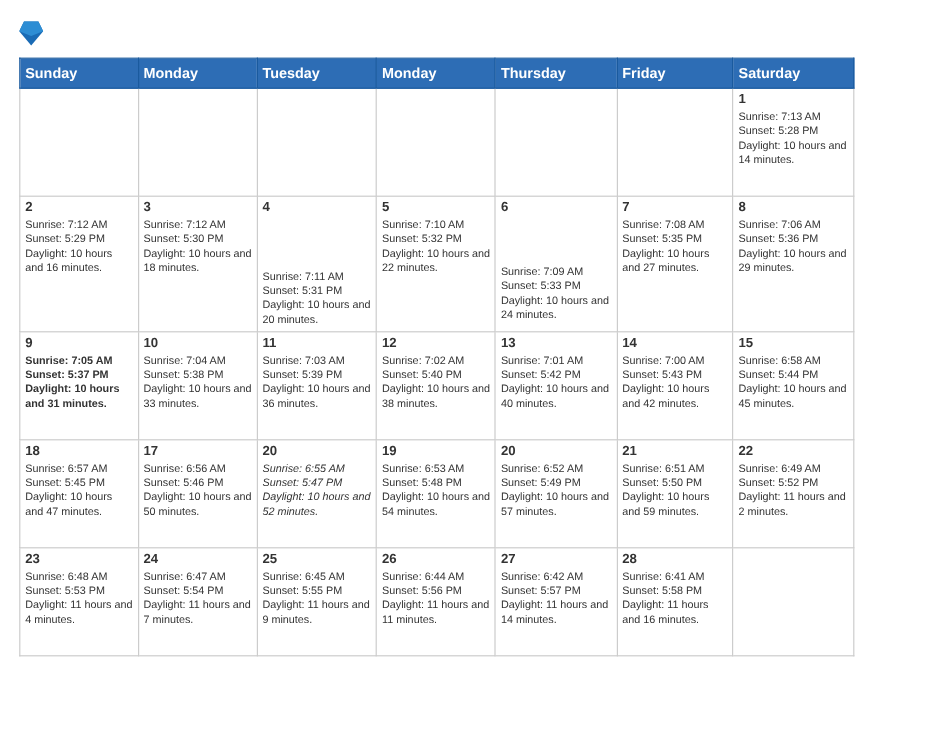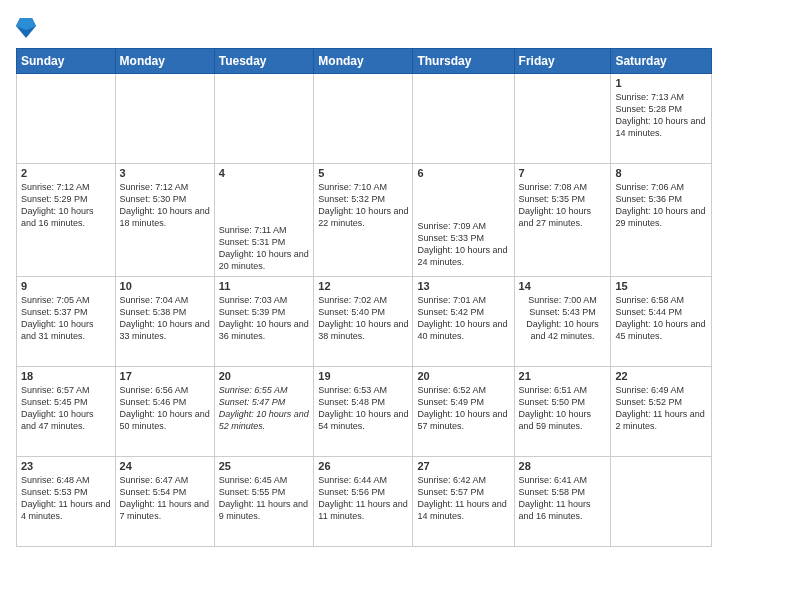--- a/index.html
+++ b/index.html
@@ -184,21 +184,21 @@
           <td>
             <div class="cell-number">8</div>
             <div class="cell-info" style="white-space: pre-line;">Sunrise: 7:06 AM
 Sunset: 5:36 PM
 Daylight: 10 hours and 29 minutes.</div>
           </td>
         </tr>
         <tr>
           <td>
             <div class="cell-number">9</div>
-            <div class="cell-info" style="white-space: pre-line;">Sunrise: 7:05 AM
+            <div class="cell-info" style="white-space: pre-line; font-weight: bold;">Sunrise: 7:05 AM
 Sunset: 5:37 PM
 Daylight: 10 hours and 31 minutes.</div>
           </td>
           <td>
             <div class="cell-number">10</div>
             <div class="cell-info" style="white-space: pre-line;">Sunrise: 7:04 AM
 Sunset: 5:38 PM
 Daylight: 10 hours and 33 minutes.</div>
           </td>
           <td>
@@ -214,21 +214,21 @@
 Daylight: 10 hours and 38 minutes.</div>
           </td>
           <td>
             <div class="cell-number">13</div>
             <div class="cell-info" style="white-space: pre-line;">Sunrise: 7:01 AM
 Sunset: 5:42 PM
 Daylight: 10 hours and 40 minutes.</div>
           </td>
           <td>
             <div class="cell-number">14</div>
-            <div class="cell-info" style="white-space: pre-line; text-align: center;">Sunrise: 7:00 AM
+            <div class="cell-info" style="white-space: pre-line;">Sunrise: 7:00 AM
 Sunset: 5:43 PM
 Daylight: 10 hours and 42 minutes.</div>
           </td>
           <td>
             <div class="cell-number">15</div>
             <div class="cell-info" style="white-space: pre-line;">Sunrise: 6:58 AM
 Sunset: 5:44 PM
 Daylight: 10 hours and 45 minutes.</div>
           </td>
         </tr>

